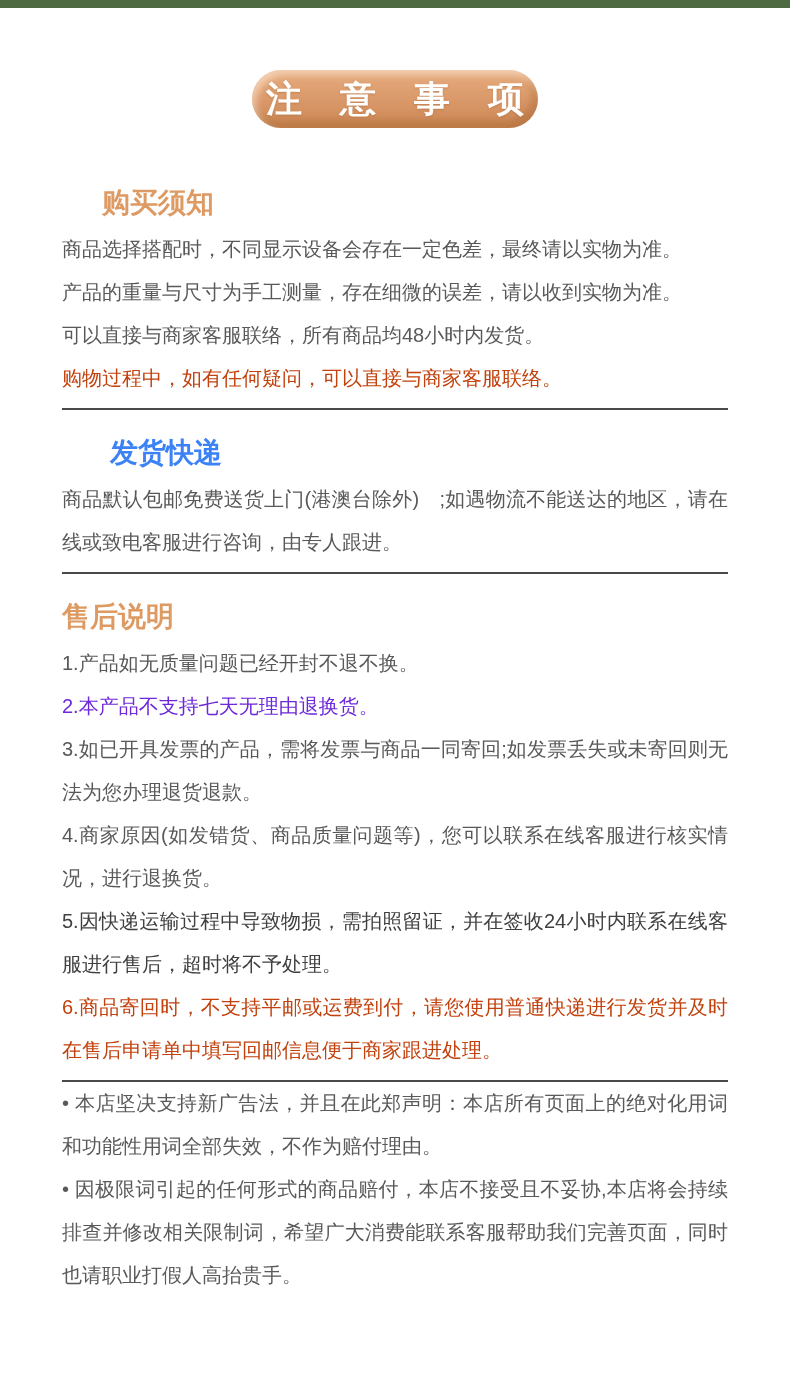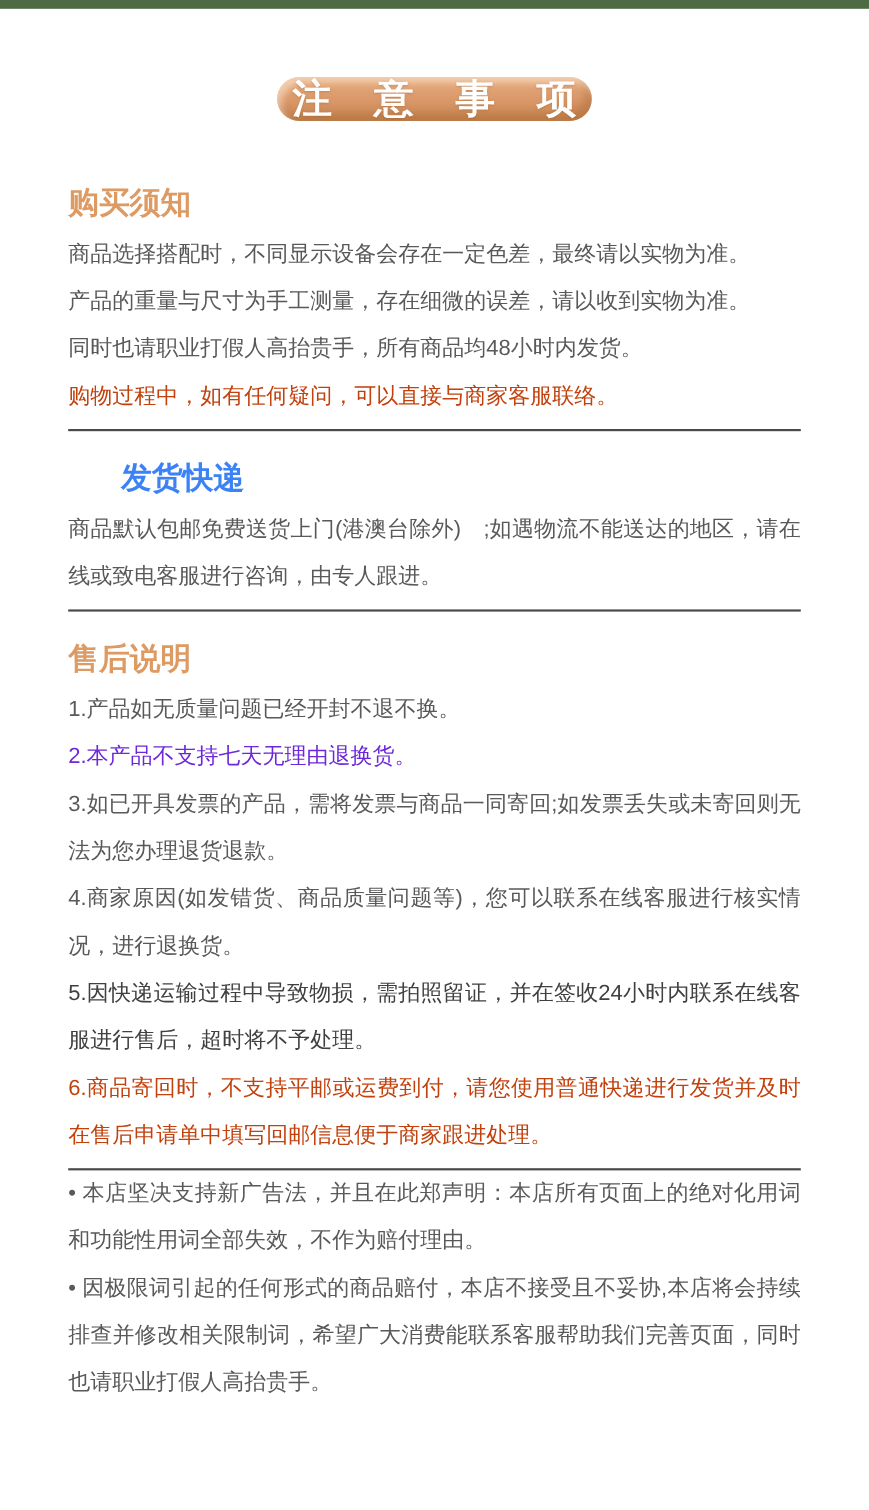--- a/index.html
+++ b/index.html
@@ -15,21 +15,21 @@
     height: 8px;
   }
 
   .badge-wrap {
     display: flex;
     justify-content: center;
     margin-top: 62px;
   }
   .badge {
     width: 286px;
-    height: 40px;
+    height: 58px;
     border-radius: 30px;
     display: flex;
     align-items: center;
     justify-content: center;
     box-shadow:
       inset 4px 5px 7px rgba(255, 238, 220, 0.55),
       inset -5px -7px 9px rgba(160, 95, 45, 0.42);
   }
   .badge-label {
     color: #ffffff;
@@ -44,21 +44,21 @@
   .content {
     padding: 0 62px 18px 62px;
   }
 
   .sec-heading {
     font-size: 28px;
     font-weight: bold;
     line-height: 30px;
     margin: 28px 0 10px 0;
   }
-  .sec-heading.first { margin-top: 60px; }
+  .sec-heading.first { margin-top: 60px; margin-left: 40px; }
 
   .para {
     font-size: 20px;
     line-height: 43px;
     margin: 0;
     text-align: justify;
   }
 
   .divider {
     border: none;
@@ -78,21 +78,21 @@
       <span class="badge-label" style="color: rgb(255, 255, 255);">注 意 事 项</span>
     </div>
   </div>
 
   <div class="content">
 
     <section>
       <h2 class="sec-heading first" style="color: rgb(221, 154, 99);">购买须知</h2>
       <p class="para" style="color: rgb(89, 89, 89);">商品选择搭配时，不同显示设备会存在一定色差，最终请以实物为准。</p>
       <p class="para" style="color: rgb(89, 89, 89);">产品的重量与尺寸为手工测量，存在细微的误差，请以收到实物为准。</p>
-      <p class="para" style="color: rgb(89, 89, 89);">同时也请职业打假人高抬贵手，所有商品均48小时内发货。</p>
+      <p class="para" style="color: rgb(89, 89, 89);">可以直接与商家客服联络，所有商品均48小时内发货。</p>
       <p class="para" style="color: #c2410c;">购物过程中，如有任何疑问，可以直接与商家客服联络。</p>
     </section>
 
     <hr class="divider" style="border-top-color: rgb(74, 74, 74);">
 
     <section>
       <h2 class="sec-heading" style="color: #3b82f6; margin-left: 48px;">发货快递</h2>
       <p class="para" style="color: rgb(89, 89, 89);">商品默认包邮免费送货上门(港澳台除外)　;如遇物流不能送达的地区，请在线或致电客服进行咨询，由专人跟进。</p>
     </section>
 

